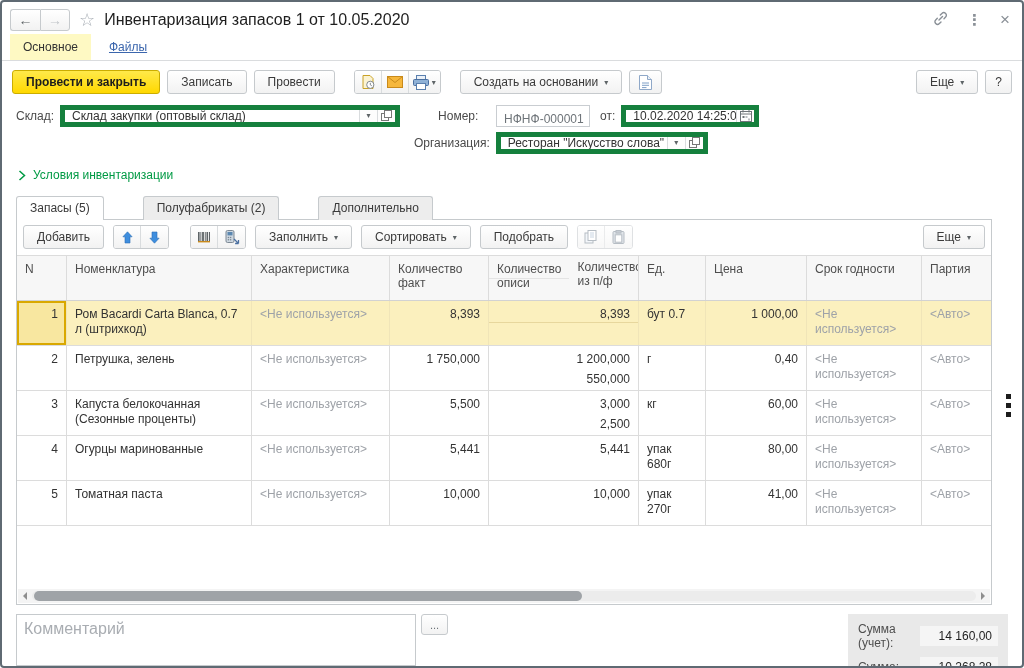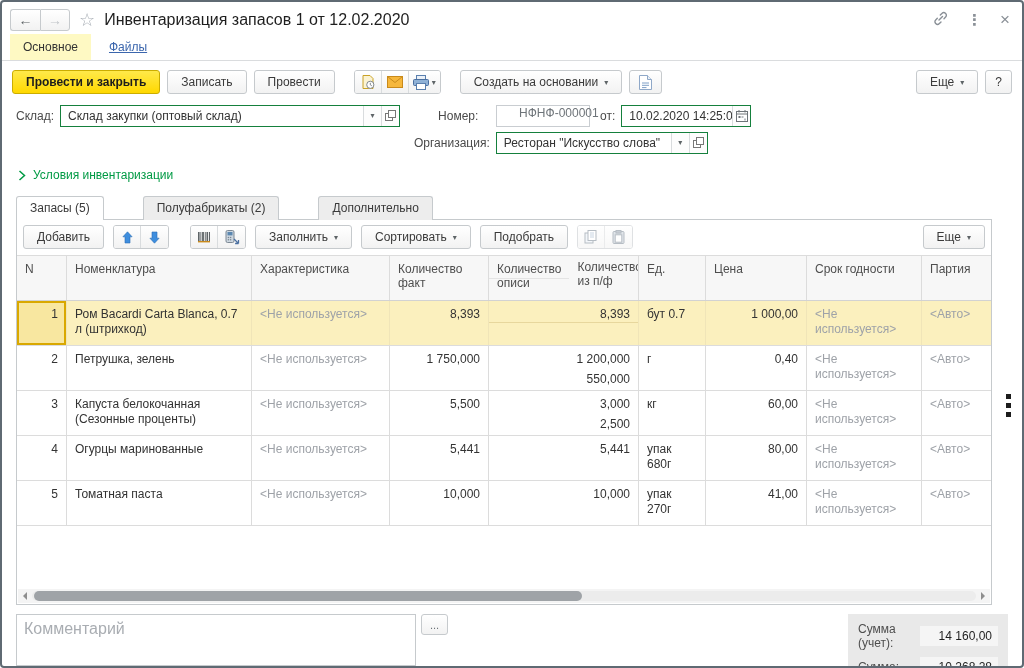--- a/index.html
+++ b/index.html
@@ -34,24 +34,24 @@
   .ibtn { min-width:27px; padding:0 4px; display:flex; align-items:center; justify-content:center; background:linear-gradient(#FFFFFF,#F2F2F2); border-right:1px solid #D9DCDE; cursor:pointer; gap:3px; }
   .ibtn:last-child { border-right:none; }
   .gap-l { margin-left:12px; }
   .spacer { flex:1; }
   .btn.square { padding:0 9px; }
 
   
   .fields { padding:2px 10px 0 14px; }
   .frow { display:flex; align-items:center; height:23px; margin-bottom:4px; }
   .flabel { color:#4A4A4A; margin-right:6px; white-space:nowrap; }
-  .combo { display:flex; align-items:stretch; border:1px solid #15803d; height:22px; background:#fff; }
+  .combo { display:flex; align-items:stretch; border:5px solid #15803d; height:22px; background:#fff; }
   .combo .val { padding:0 7px; display:flex; align-items:center; flex:1; white-space:nowrap; overflow:hidden; }
   .combo .seg { width:18px; border-left:1px solid #D9DCDE; display:flex; align-items:center; justify-content:center; color:#5E6467; cursor:pointer; background:#FDFDFD; }
-  .input { border:1px solid #C9CDD1; height:22px; display:flex; align-items:flex-start; padding:0 22px; background:#fff; }
+  .input { border:1px solid #C9CDD1; height:22px; display:flex; align-items:flex-end; padding:0 7px; background:#fff; }
   .w-wh { width:340px; }
   .w-num { width:94px; color:#6E7479; }
   .w-date { width:110px; }
   .w-org { width:212px; }
 
   
   .condlink { display:flex; align-items:center; gap:7px; padding:10px 10px 2px 16px; color:#009A44; cursor:pointer; }
 
   
   .tabstrip { display:flex; padding:11px 24px 0 14px; position:relative; z-index:2;gap:36px; }
@@ -110,21 +110,21 @@
 <body>
 
 <div class="window">
 
   <div class="titlebar">
     <div class="navgroup">
       <button class="navbtn first"><span>←</span></button>
       <button class="navbtn fwd"><span>→</span></button>
     </div>
     <span class="star">☆</span>
-    <div class="title">Инвентаризация запасов 1 от 12.02.2020</div>
+    <div class="title">Инвентаризация запасов 1 от 10.05.2020</div>
     <div class="tb-icons">
       <span>
         <svg width="17" height="17" viewBox="0 0 17 17">
             <g fill="none" stroke="#8A9097" stroke-width="1.4" stroke-linecap="round">
               <path d="M7 10l3.5-3.5"></path>
               <path d="M8.3 5l1.6-1.6a2.6 2.6 0 013.7 3.7L12 8.7"></path>
               <path d="M9 12l-1.6 1.6a2.6 2.6 0 01-3.7-3.7L5.3 8.3"></path>
             </g>
           </svg>
       </span>

